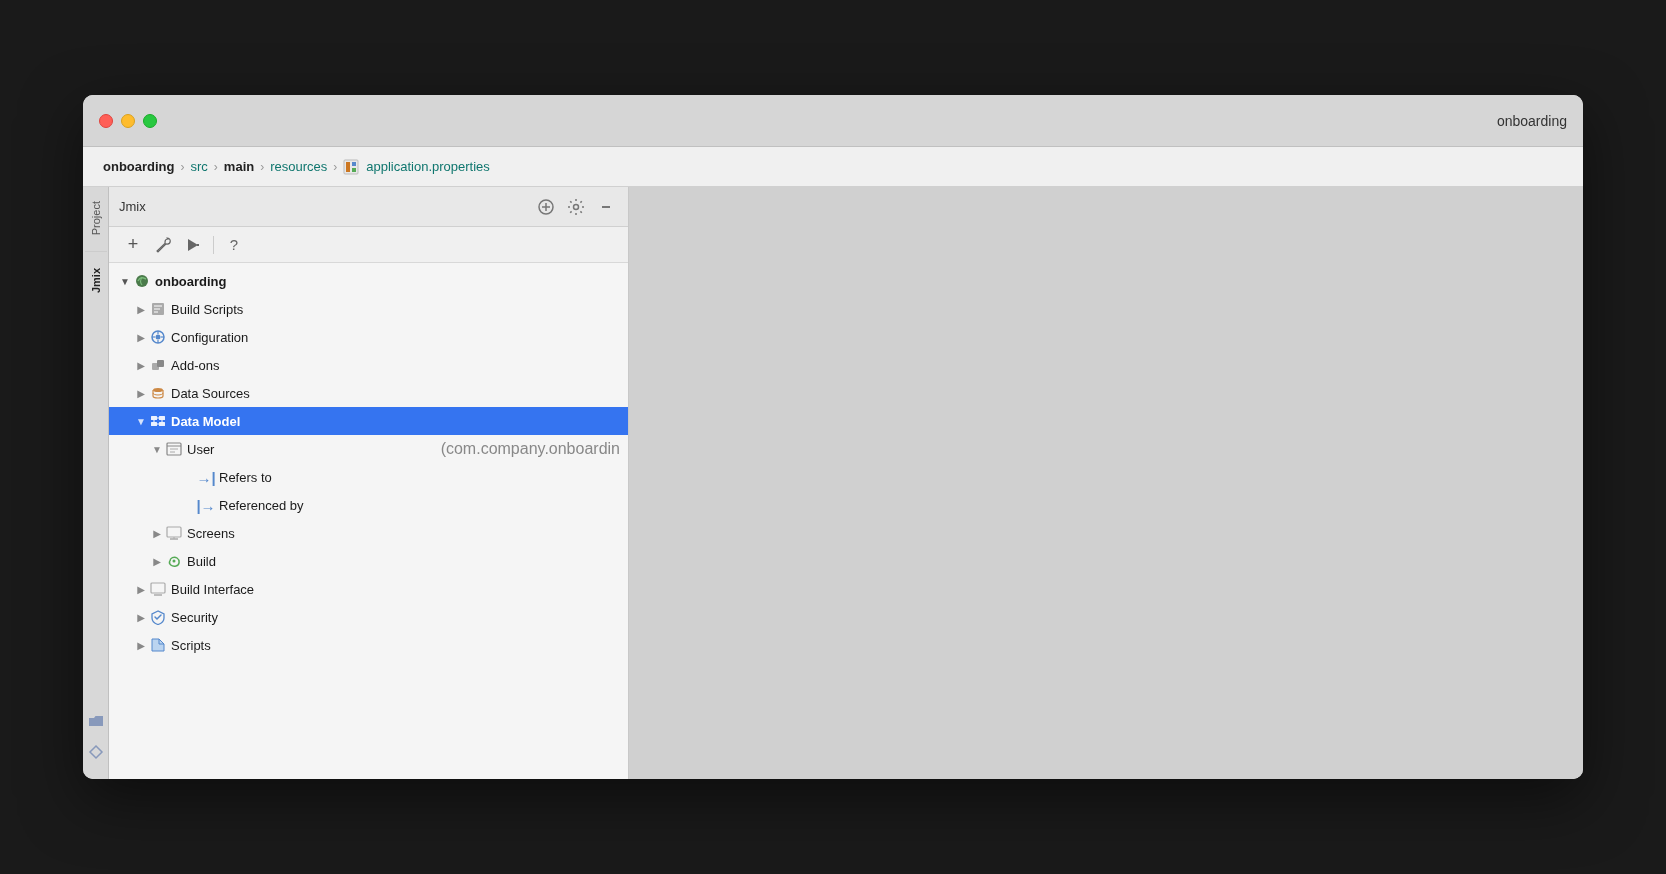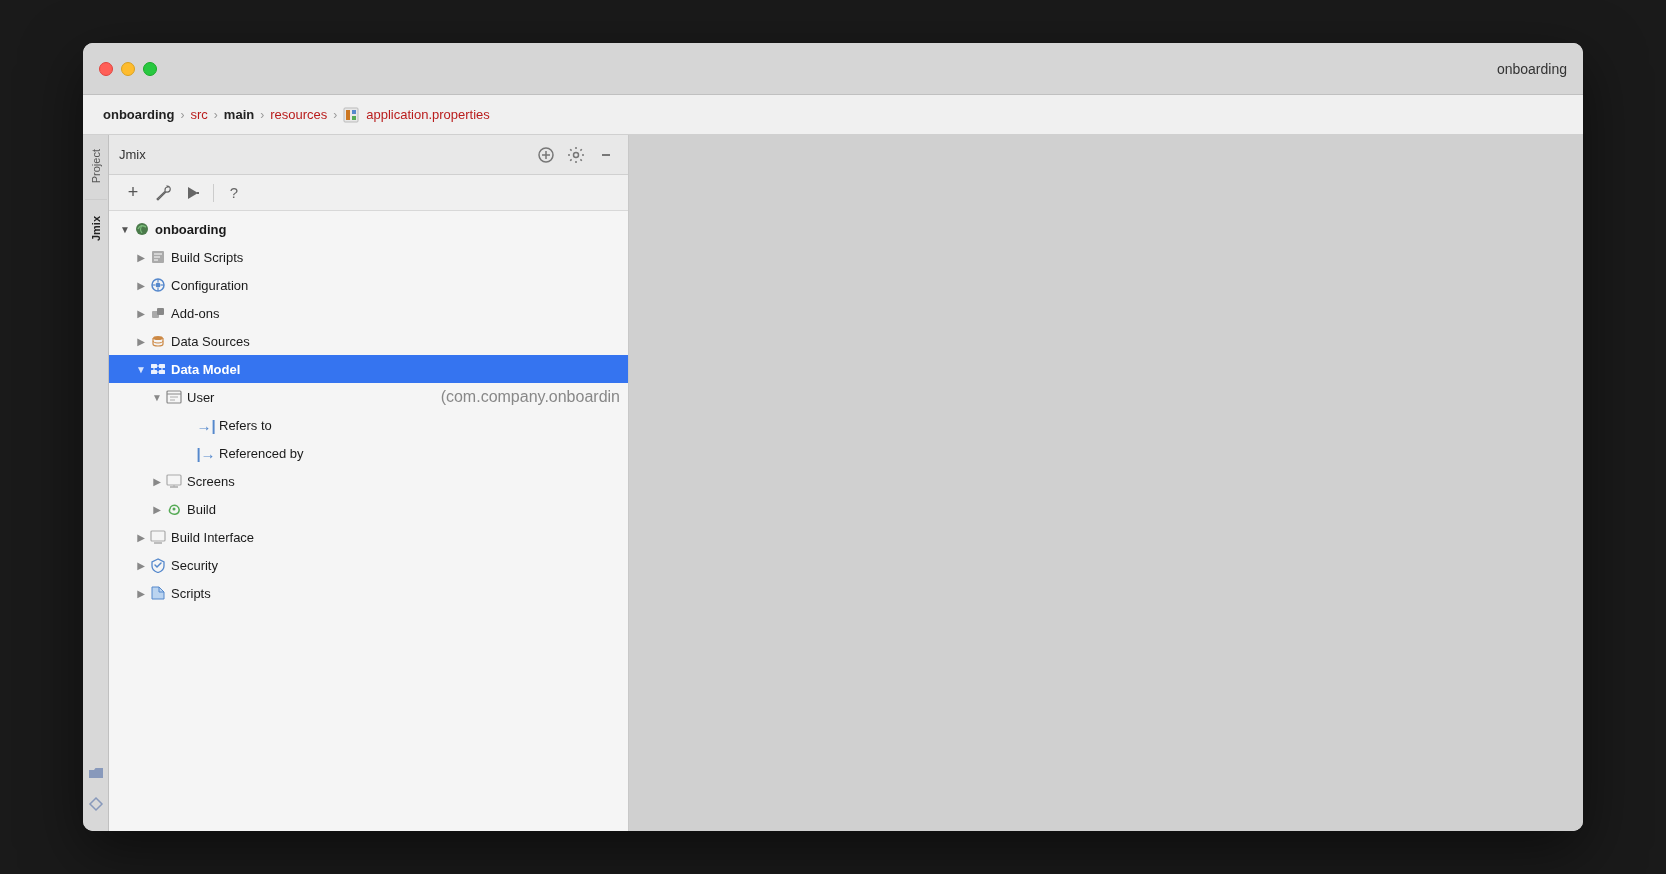--- a/index.html
+++ b/index.html
@@ -8,21 +8,21 @@
       font-family: -apple-system, BlinkMacSystemFont, 'Helvetica Neue', Arial, sans-serif;
       width: 1666px;
       height: 874px;
       overflow: hidden;
       display: flex;
       align-items: center;
       justify-content: center;
     }
     .window {
       width: 1500px;
-      height: 788px;
+      height: 684px;
       background: #ececec;
       border-radius: 10px;
       overflow: hidden;
       display: flex;
       flex-direction: column;
       box-shadow: 0 20px 60px rgba(0,0,0,0.5);
     }
     .titlebar {
       height: 52px;
       background: #d6d6d6;
@@ -57,21 +57,21 @@
       background: #f0f0f0;
       display: flex;
       align-items: center;
       padding: 0 20px;
       border-bottom: 1px solid #d0d0d0;
       flex-shrink: 0;
       gap: 4px;
     }
     .breadcrumb-item {
       font-size: 13px;
-      color: #b91c1c;
+      color: #0f766e;
       display: flex;
       align-items: center;
       gap: 4px;
     }
     .breadcrumb-item.bold { font-weight: 700; color: #222; }
     .breadcrumb-sep {
       color: #999;
       font-size: 12px;
       margin: 0 2px;
     }

